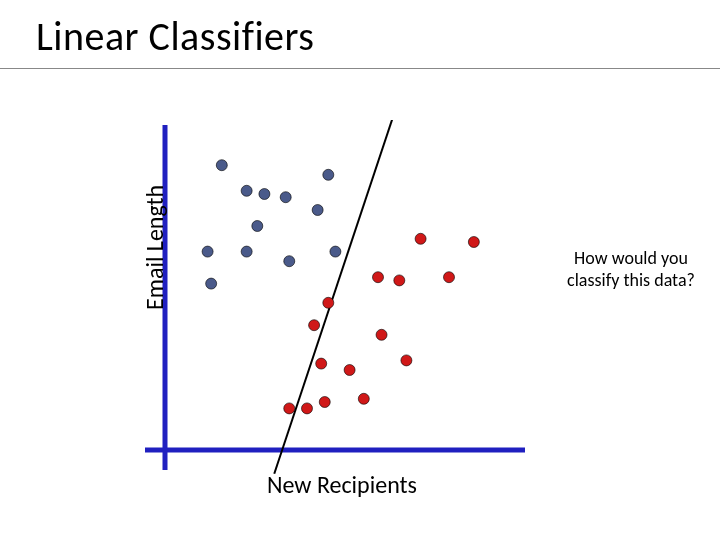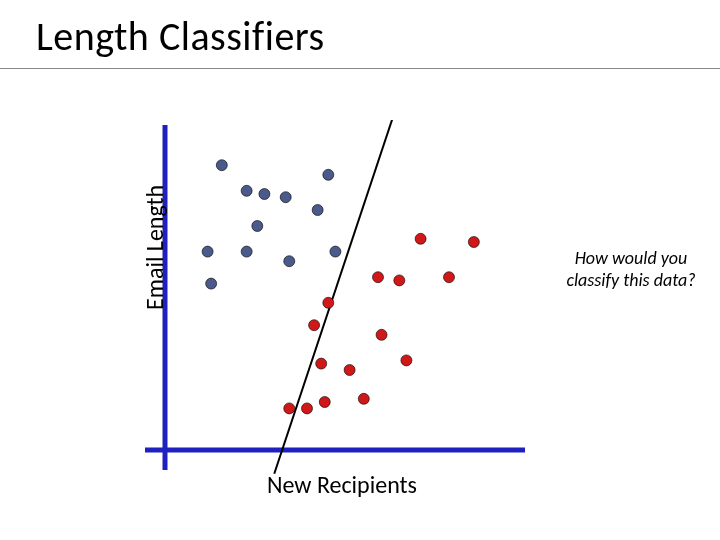--- a/index.html
+++ b/index.html
@@ -34,21 +34,20 @@
     background: #888;
   }
   .annotation {
     position: absolute;
     right: 14px;
     top: 248px;
     width: 150px;
     font-size: 18px;
     line-height: 1.2;
     text-align: center;
-    font-style: italic;
   }
   .chart {
     position: absolute;
     left: 130px;
     top: 120px;
     width: 400px;
     height: 360px;
   }
   .xlabel {
     position: absolute;
@@ -66,21 +65,21 @@
     transform: rotate(-90deg);
     transform-origin: left top;
     text-align: center;
   }
 </style>
 </head>
 <body>
 
 <div class="slide">
 
-  <div class="title">Length Classifiers</div>
+  <div class="title">Linear Classifiers</div>
   <div class="title-underline"></div>
 
   <div class="chart">
     <svg id="chart-svg" width="400" height="360" viewBox="0 0 400 360">
         <line x1="15" y1="330" x2="395" y2="330" stroke="#2020c0" stroke-width="5"></line>
         <line x1="35" y1="5" x2="35" y2="350" stroke="#2020c0" stroke-width="5"></line>
         <line x1="144.2554258369354" y1="353.7207862176588" x2="266.54457416306457" y2="-13.72078621765883" stroke="#000" stroke-width="2"></line>
         <circle cx="91.80000000000001" cy="45.199999999999996" r="5.5" fill="#4a5a8a" stroke="#000" stroke-width="0.6"></circle>
         <circle cx="116.64999999999999" cy="70.80000000000001" r="5.5" fill="#4a5a8a" stroke="#000" stroke-width="0.6"></circle>
         <circle cx="134.39999999999998" cy="73.99999999999999" r="5.5" fill="#4a5a8a" stroke="#000" stroke-width="0.6"></circle>

